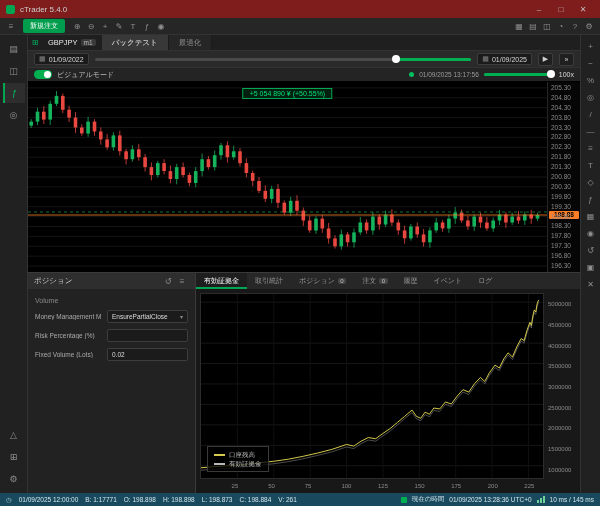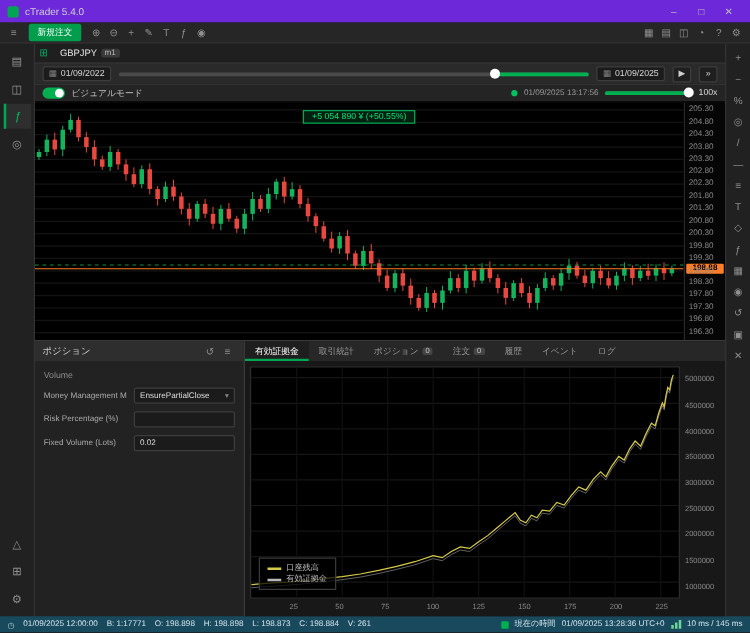--- a/index.html
+++ b/index.html
@@ -1,21 +1,21 @@
 <!DOCTYPE html>
 <html><head>
 <meta charset="utf-8">
 <style>
   * { box-sizing: border-box; margin: 0; padding: 0; }
   html,body { width:600px; height:506px; overflow:hidden; background:#111; }
   body { font-family:"Liberation Sans","DejaVu Sans",sans-serif; color:#c8c8c8; font-size:8px; }
   .app { width:600px; height:506px; display:flex; flex-direction:column; background:#1e1e1e; }
 
   
-  .titlebar { height:18px; background:#6d28d9; display:flex; align-items:center; padding:0 6px; flex:none; }
+  .titlebar { height:18px; background:#7f1d1d; display:flex; align-items:center; padding:0 6px; flex:none; }
   .applogo { width:9px; height:9px; background:#00a651; border-radius:2px; margin-right:5px; }
   .apptitle { font-size:8px; color:#cfcfcf; }
   .wincontrols { margin-left:auto; display:flex; }
   .winbtn { width:22px; height:18px; display:flex; align-items:center; justify-content:center; color:#bdbdbd; font-size:8px; }
 
   
   .menubar { height:17px; background:#262626; border-bottom:1px solid #333; display:flex; align-items:center; padding:0 4px; gap:2px; flex:none; }
   .icon { width:14px; height:13px; display:inline-flex; align-items:center; justify-content:center; color:#8f8f8f; font-size:8px; flex:none; }
   .icon.active { color:#00c060; background:#2e2e2e; border-left:2px solid #00a651; }
   .neworder { background:#009e4c; color:#fff; border:none; font-size:7px; padding:2px 7px; border-radius:2px; margin:0 3px; font-family:inherit; }
@@ -164,20 +164,24 @@
     </div>
 
     <div class="center">
 
       <div class="tabrow">
         <span class="icon green" id="tabrow-icon">⊞</span>
         <div class="symbolchip">
           <span>GBPJPY</span>
           <span class="tfbadge">m1</span>
         </div>
+        <div class="doctabs" id="doc-tabs">
+            <div class="doctab active">バックテスト</div>
+            <div class="doctab">最適化</div>
+          </div>
       </div>
 
       <div class="playrow">
         <div class="datefield">
           <span class="cal" id="cal1">▦</span>
           <span>01/09/2022</span>
         </div>
         <div class="pslider">
           <div class="fill" id="pb-fill" style="left: 80%; right: 0px;"></div>
           <div class="knob" id="pb-knob" style="left: calc(80% - 4px);"></div>

